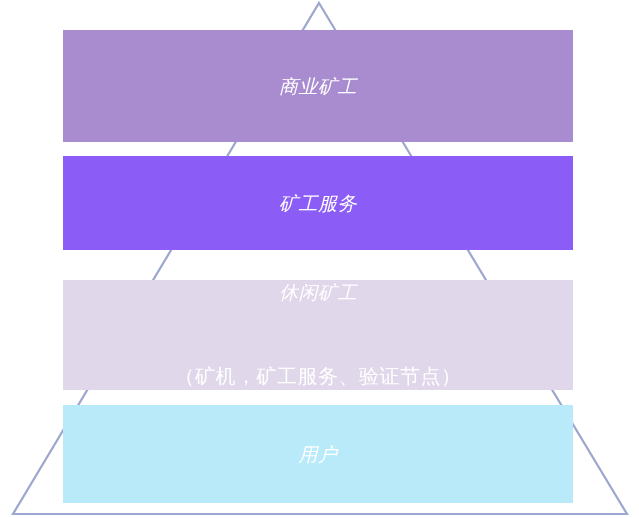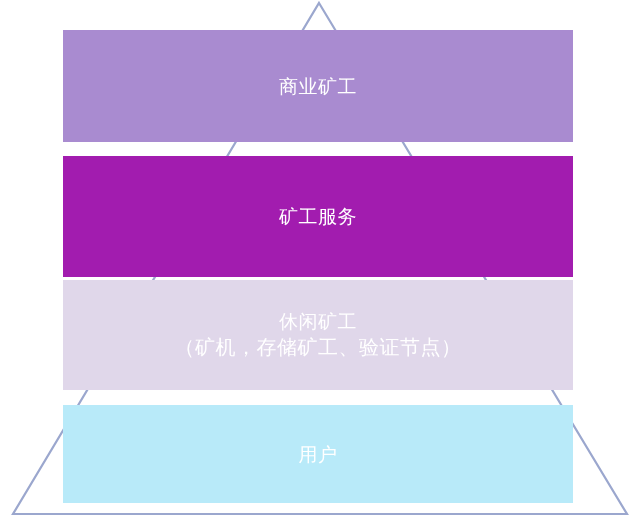--- a/index.html
+++ b/index.html
@@ -36,31 +36,32 @@
     align-items: center;
     justify-content: center;
     box-sizing: border-box;
   }
   .band-title {
     color: #ffffff;
     font-size: 19px;
     line-height: 25px;
     letter-spacing: 0.5px;
     white-space: nowrap;
+    font-style: italic;
   }
   .band-subtitle {
     color: #ffffff;
     font-size: 20px;
     line-height: 27px;
     letter-spacing: 0.5px;
     white-space: nowrap;
   }
   #band-0 { top: 30px;  height: 112px; background: #A98BD0; }
-  #band-1 { top: 156px; height: 121px; background: #a21caf; align-items: center; }
-  #band-2 { top: 280px; height: 110px; background: #E0D7EA; }
+  #band-1 { top: 156px; height: 94px; background: #8b5cf6; align-items: center; }
+  #band-2 { top: 280px; height: 110px; background: #E0D7EA; justify-content: space-between; }
   #band-3 { top: 405px; height: 98px;  background: #B8EAF9; }
 </style>
 </head>
 <body>
 
 <div id="stage">
 
   <svg id="triangle-layer" viewBox="0 0 639 518" width="639" height="518" xmlns="http://www.w3.org/2000/svg">
     <polygon points="319,3 627,514 13,514" fill="none" stroke="#9BA7CE" stroke-width="2.2" stroke-linejoin="miter"></polygon>
   </svg>
@@ -68,20 +69,20 @@
   <div class="band" id="band-0">
     <div class="band-title">商业矿工</div>
   </div>
 
   <div class="band" id="band-1">
     <div class="band-title">矿工服务</div>
   </div>
 
   <div class="band" id="band-2">
     <div class="band-title">休闲矿工</div>
-    <div class="band-subtitle">（矿机，存储矿工、验证节点）</div>
+    <div class="band-subtitle">（矿机，矿工服务、验证节点）</div>
   </div>
 
   <div class="band" id="band-3">
     <div class="band-title">用户</div>
   </div>
 
 </div>
 
 </body></html>

